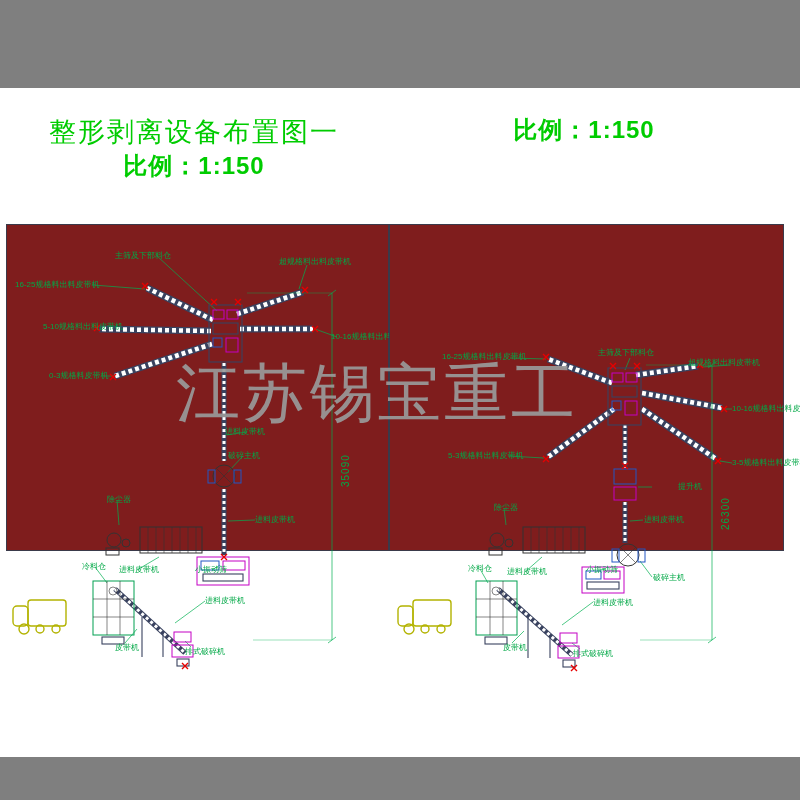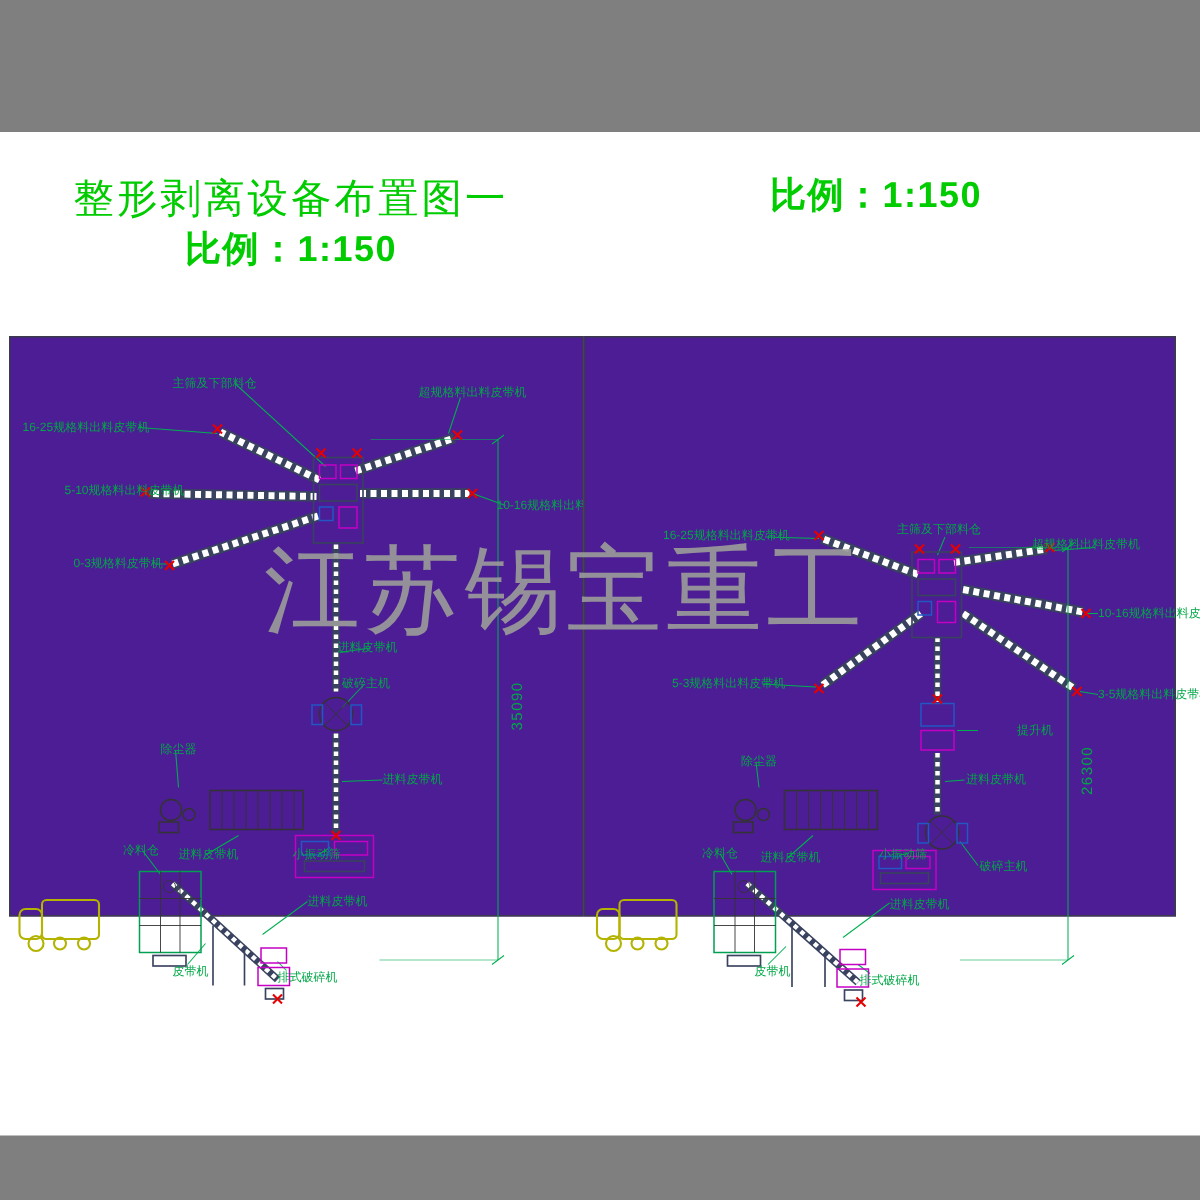--- a/index.html
+++ b/index.html
@@ -13,21 +13,21 @@
   .stage{position:relative;width:800px;height:800px;background:#fff;overflow:hidden;}
   .bar{position:absolute;left:0;width:800px;background:var(--bar-gray);}
   .bar.top{top:0;height:88px;}
   .bar.bottom{top:757px;height:43px;}
   .sheet{position:absolute;left:0;top:88px;width:800px;height:669px;background:#fff;}
   .titleblock{position:absolute;text-align:center;color:var(--title-green);}
   .titleblock.t0{left:8px;top:26px;width:372px;}
   .titleblock.t1{left:398px;top:26px;width:372px;}
   .dtitle{font-size:27px;font-weight:normal;letter-spacing:2px;}
   .dscale{font-size:24px;font-weight:bold;letter-spacing:1px;}
-  .panel{position:absolute;top:136px;height:387px;border:1px solid #3a3a4a;background:#4c1d95;}
+  .panel{position:absolute;top:136px;height:327px;border:1px solid #3a3a4a;background:#7f1d1d;}
   .panel.p0{left:6px;width:383px;}
   .panel.p1{left:389px;width:395px;}
   .panel svg{position:absolute;left:0;top:0;}
   .labels{position:absolute;left:0;top:0;right:0;bottom:0;overflow:visible;}
   .dlabel{position:absolute;font-size:8px;line-height:1.1;color:var(--label-green);white-space:nowrap;}
   .dimtext{position:absolute;color:var(--label-green);font-size:10px;letter-spacing:1px;
            transform:rotate(-90deg);transform-origin:0 0;}
   .watermark{position:absolute;left:176px;top:262px;font-size:64px;font-weight:normal;
              color:var(--watermark-gray);letter-spacing:3px;white-space:nowrap;opacity:.92;}
   

